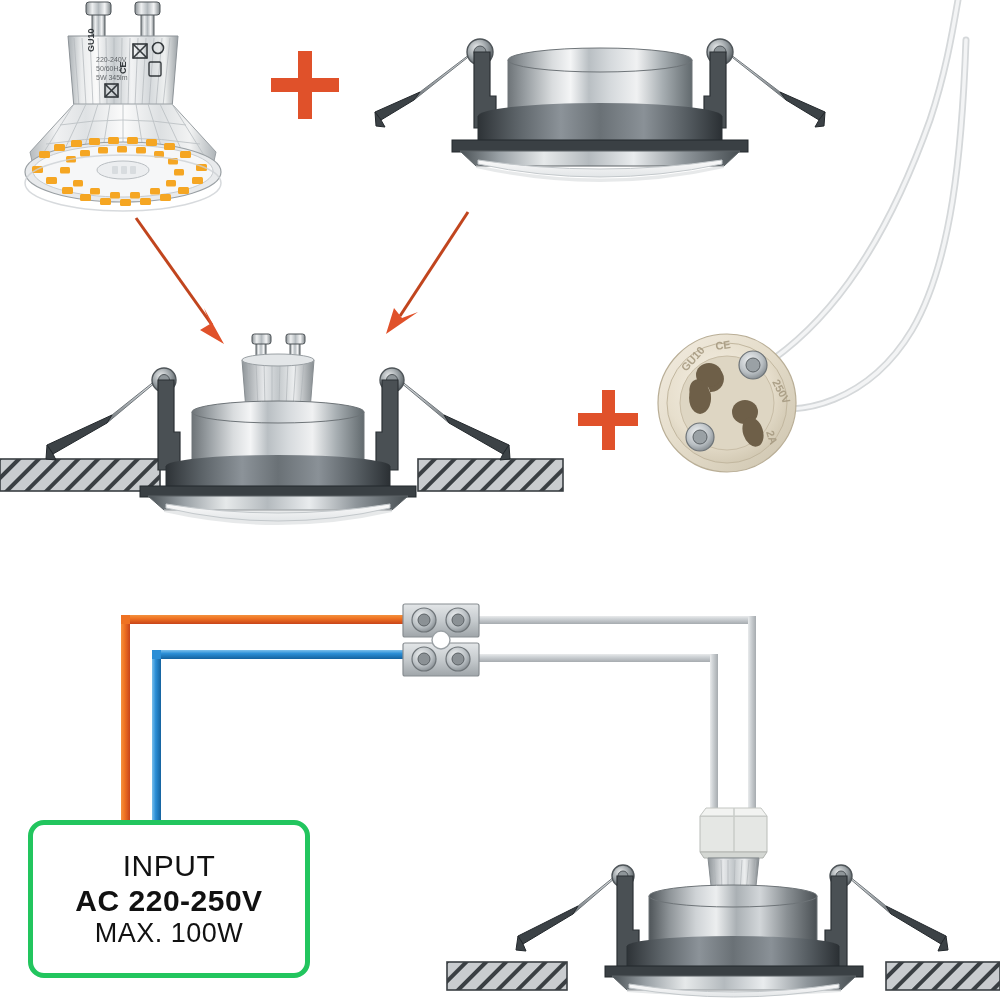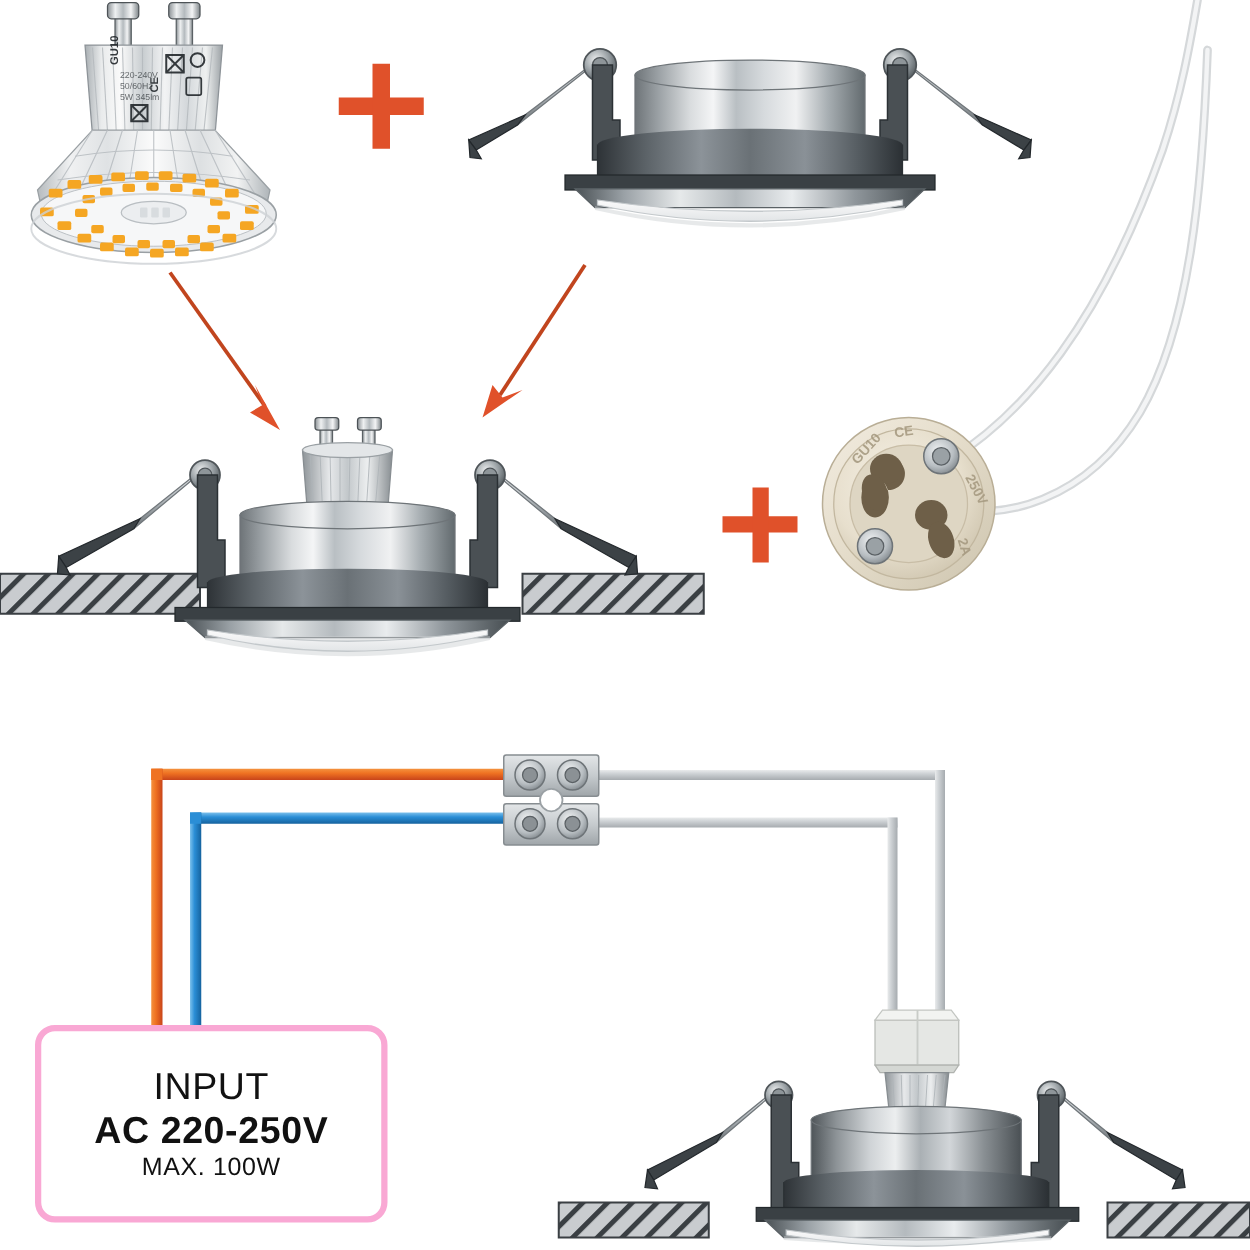--- a/index.html
+++ b/index.html
@@ -4,33 +4,33 @@
 <title>GU10 Downlight Installation Diagram</title>
 <style>
   html,body{margin:0;padding:0;background:#fff;}
   body{width:1000px;height:1000px;overflow:hidden;
        font-family:"Liberation Sans","DejaVu Sans",sans-serif;}
   #stage{position:relative;width:1000px;height:1000px;background:#ffffff;}
   #stage > svg{position:absolute;left:0;top:0;}
   .inputbox{
     position:absolute;
     background:#ffffff;
-    border:5px solid #f9a8d4;
+    border:5px solid #22c55e;
     border-radius:16px;
     box-sizing:border-box;
     display:flex;
     flex-direction:column;
     align-items:center;
     justify-content:center;
     line-height:1.18;
     color:#111111;
   }
   .inputbox .l1{font-size:30px;letter-spacing:0.5px;}
   .inputbox .l2{font-size:30px;letter-spacing:0.5px;font-weight:bold;}
-  .inputbox .l3{font-size:20px;letter-spacing:0.5px;text-align:center;}
+  .inputbox .l3{font-size:27px;letter-spacing:0.5px;text-align:center;}
 </style>
 </head>
 <body>
 
 <div id="stage">
 
 <svg width="1000" height="1000" viewBox="0 0 1000 1000">
   <defs>
 
     <linearGradient id="chromeBarrel" x1="0" y1="0" x2="1" y2="0">

